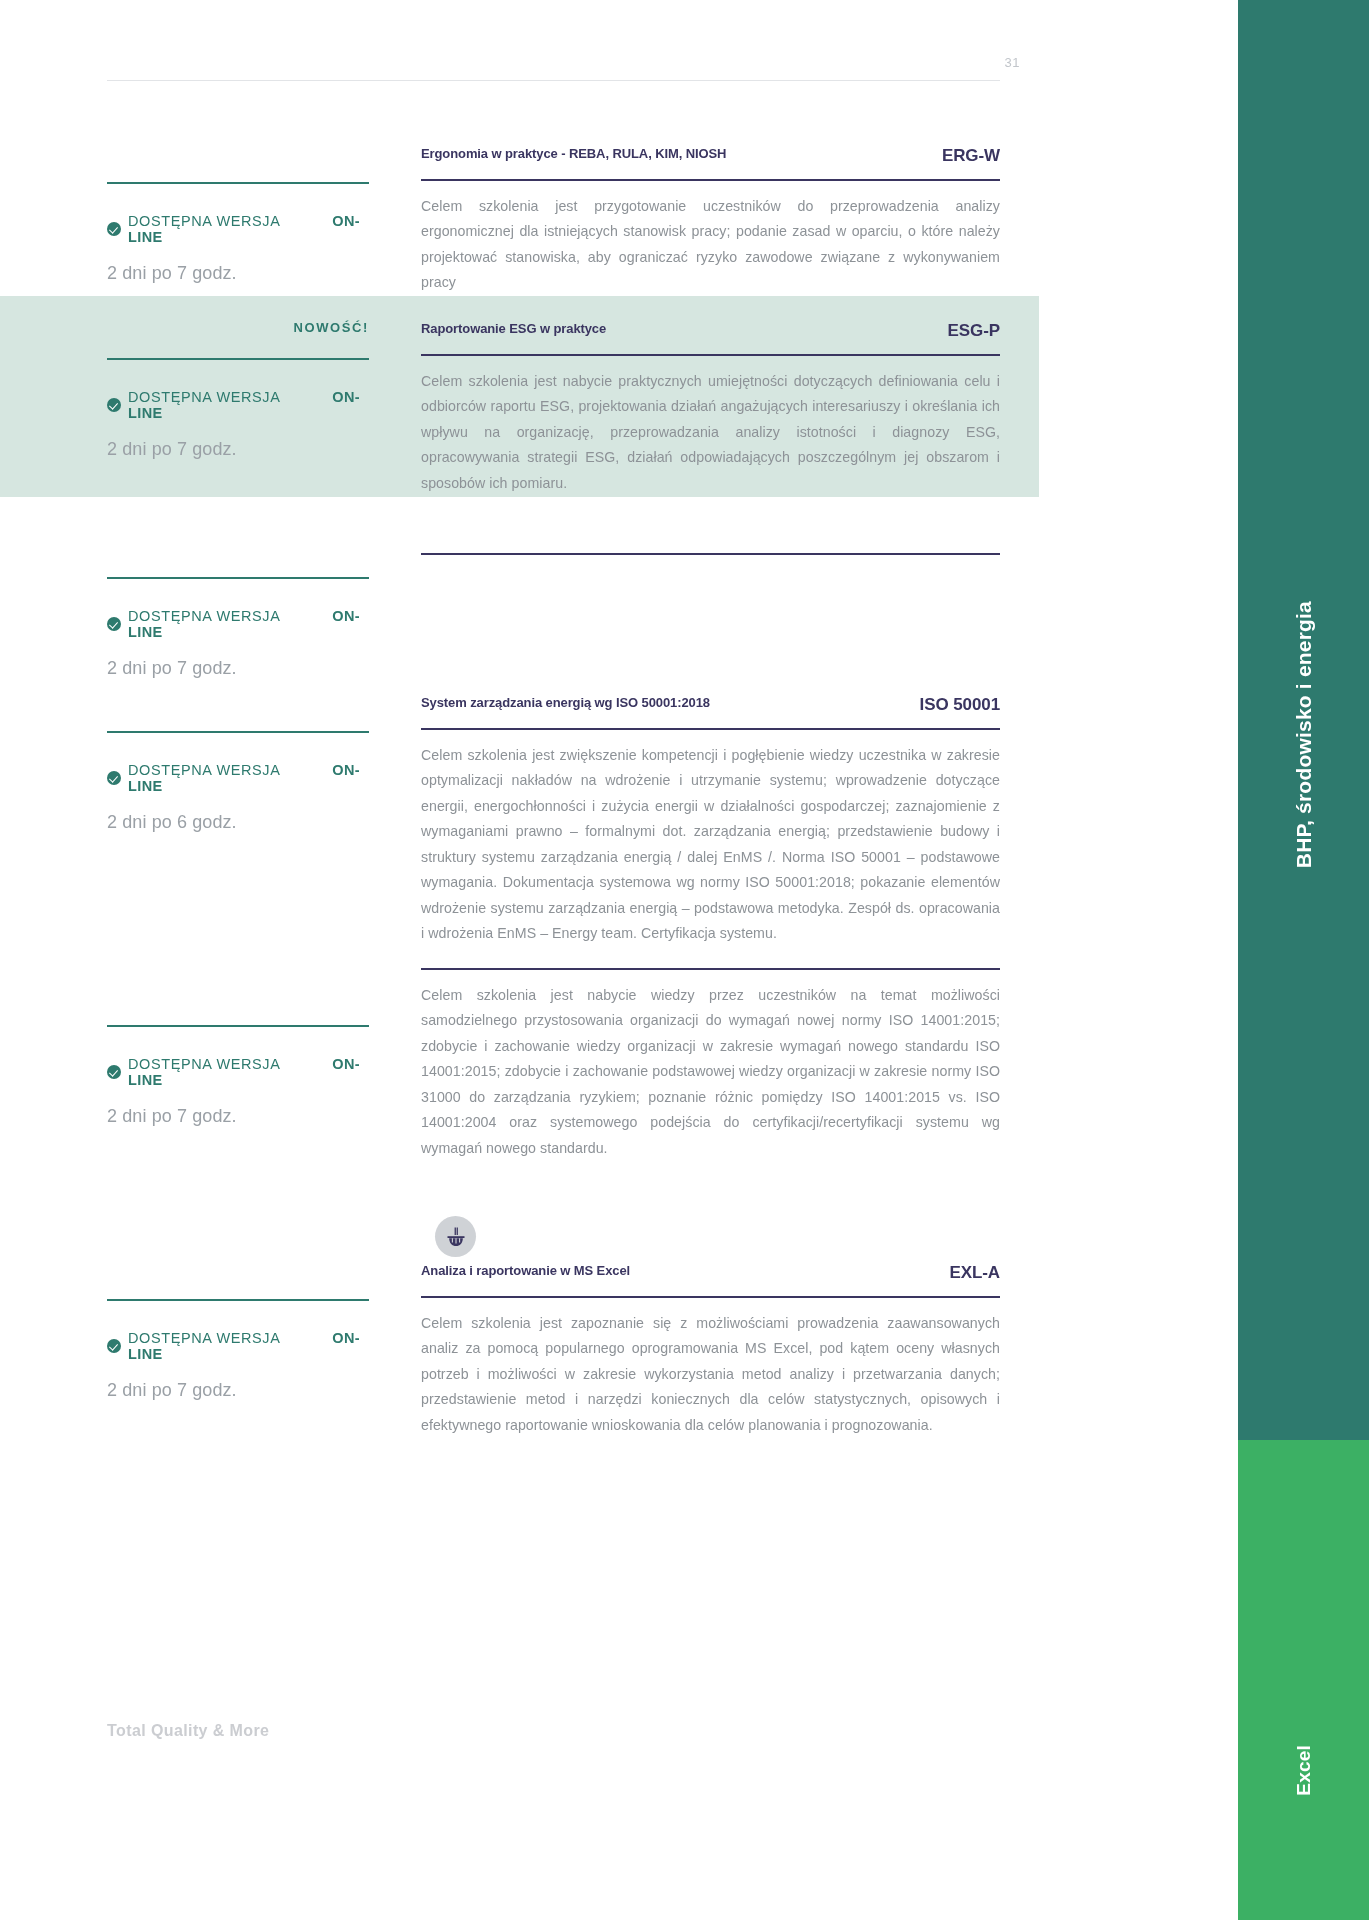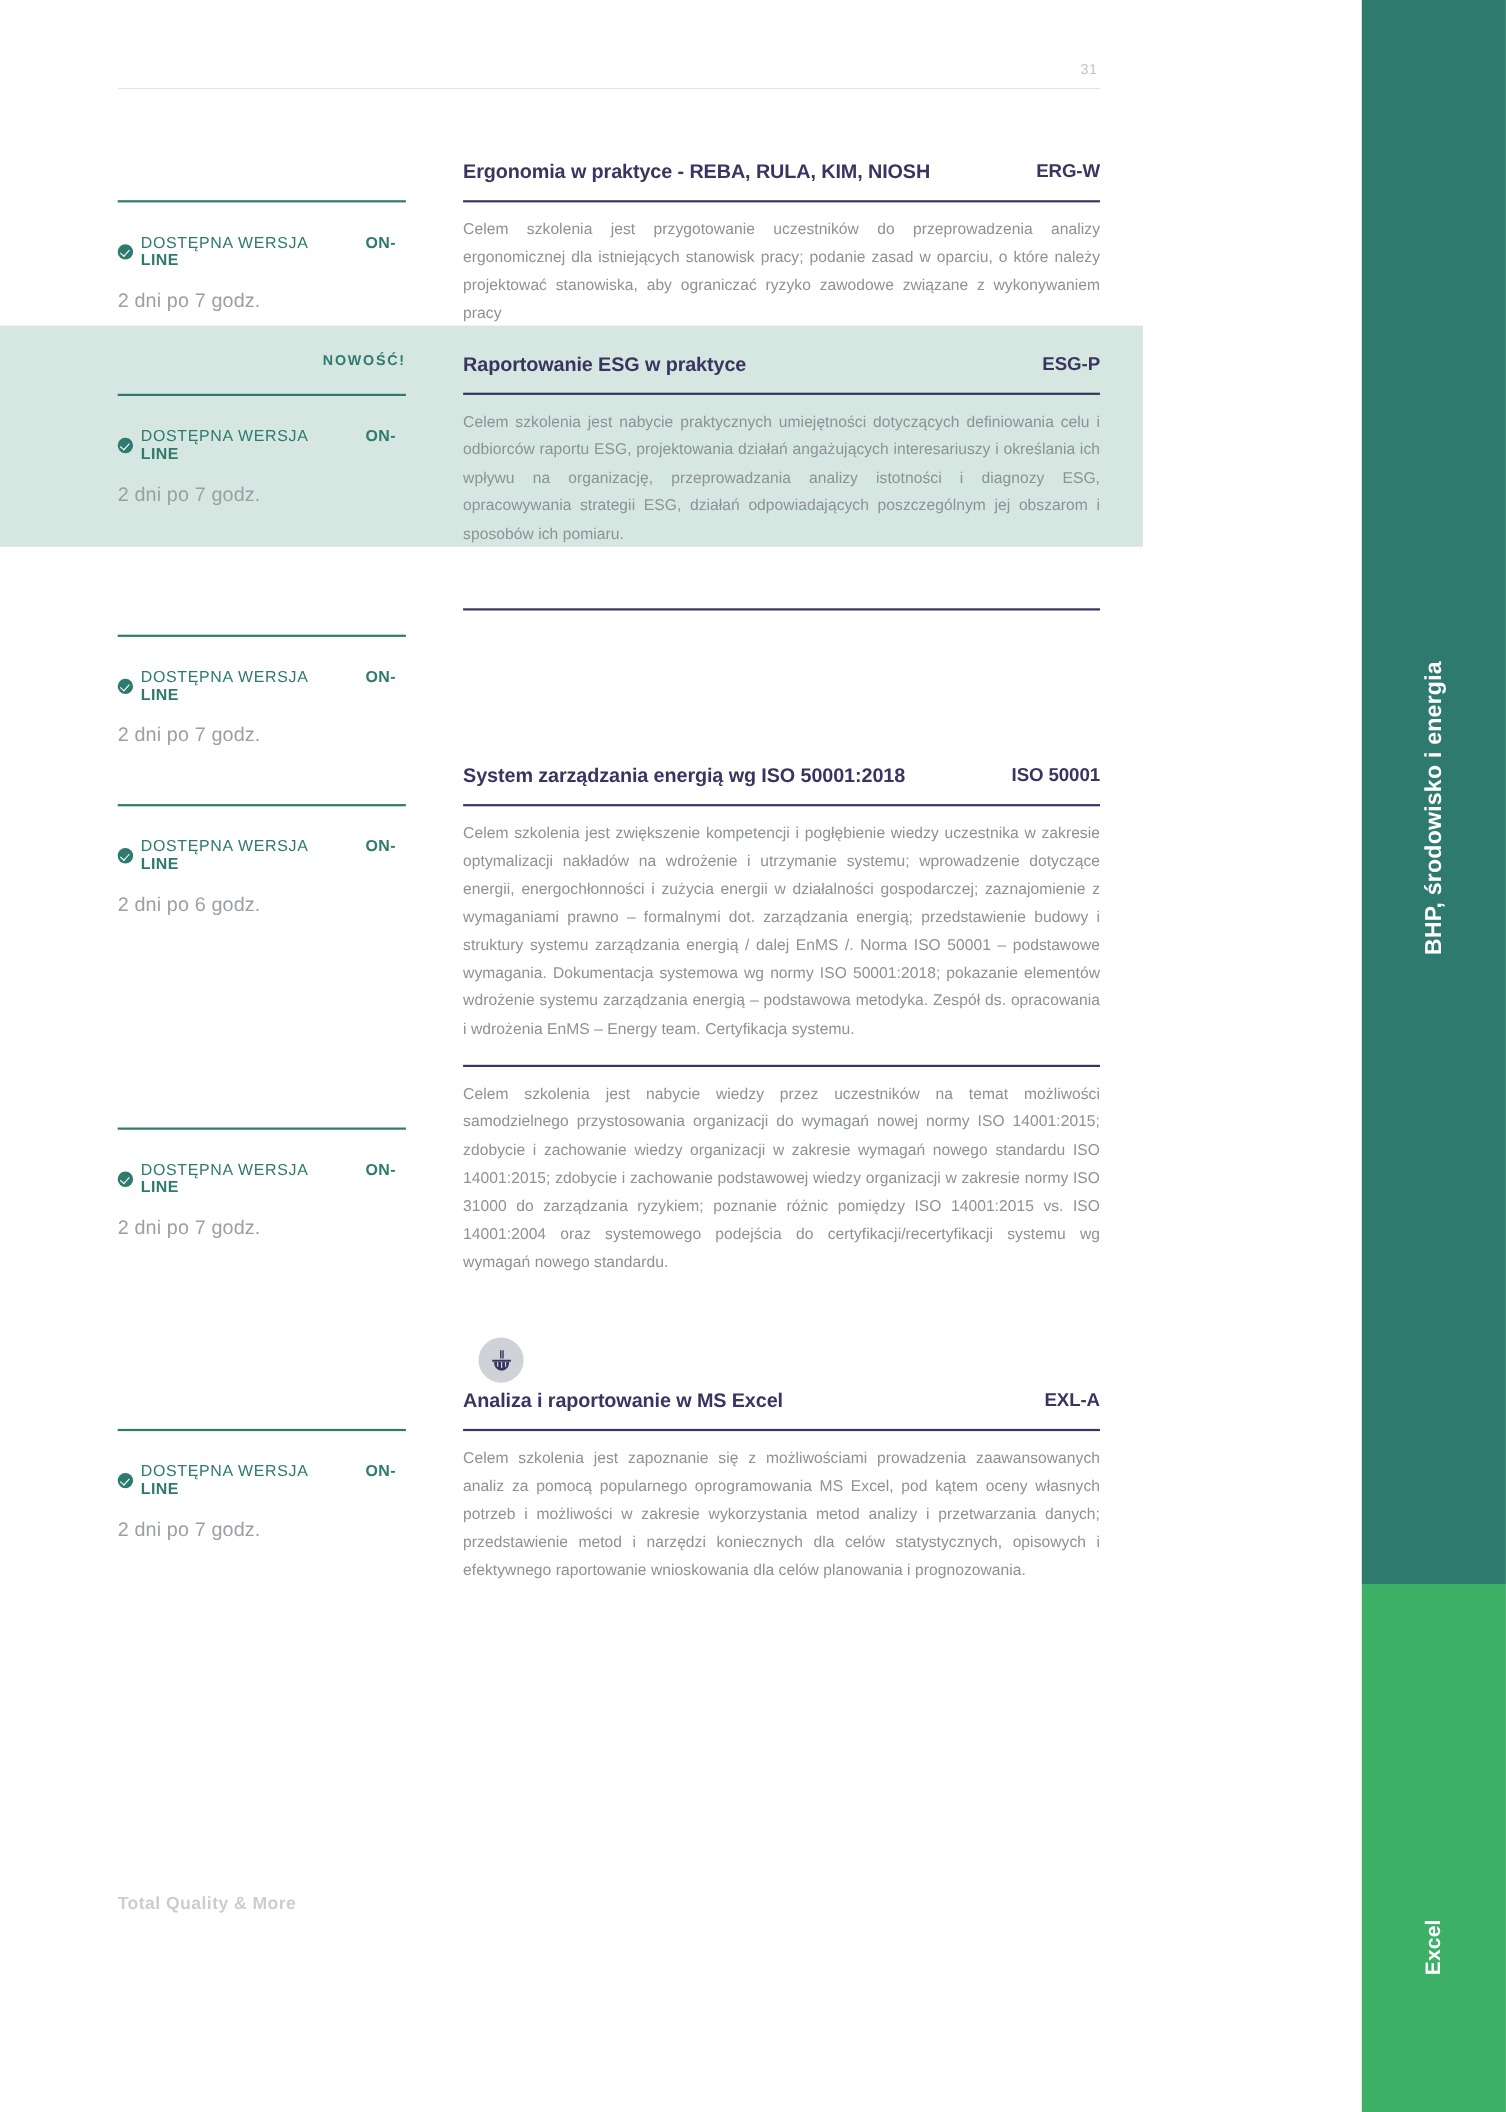--- a/index.html
+++ b/index.html
@@ -55,21 +55,21 @@
     background: #3cb064;
   }
   .side-tab-excel .vtext { font-size: 19px; padding-bottom: 180px; }
 
   
   .page-number {
     position: absolute;
     top: 55px;
     left: 960px;
     width: 60px;
-    text-align: center;
+    text-align: right;
     font-size: 13px;
     color: #c2c6cb;
     letter-spacing: 0.5px;
   }
 
   
   .top-rule {
     position: absolute;
     top: 80px;
     left: 107px;
@@ -160,21 +160,21 @@
     margin-bottom: 23px;
   }
 
   .title-line {
     display: flex;
     align-items: flex-start;
     justify-content: space-between;
     gap: 14px;
   }
   .course-title {
-    font-size: 18px;
+    font-size: 13px;
     font-weight: bold;
     color: #3a3560;
     line-height: 1.33;
     letter-spacing: -0.1px;
   }
   .course-code {
     font-size: 17px;
     font-weight: bold;
     color: #3a3560;
     white-space: nowrap;

